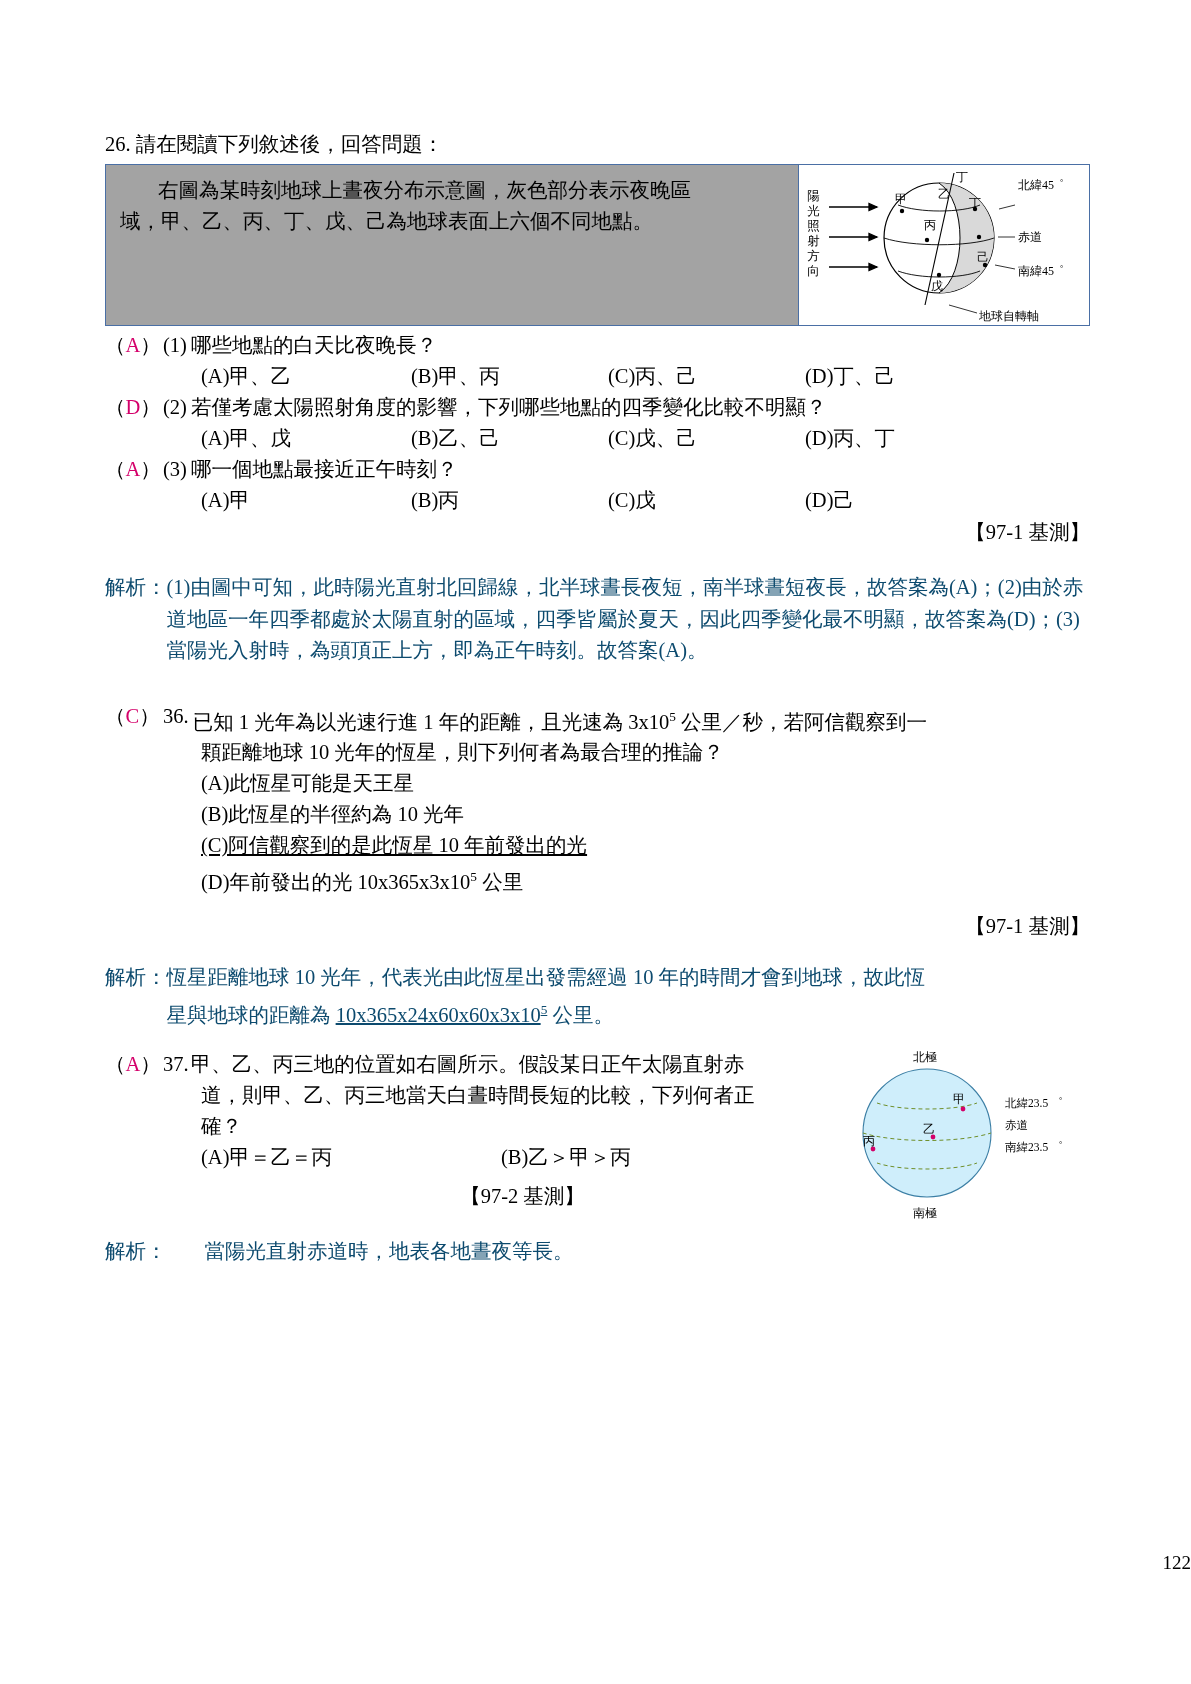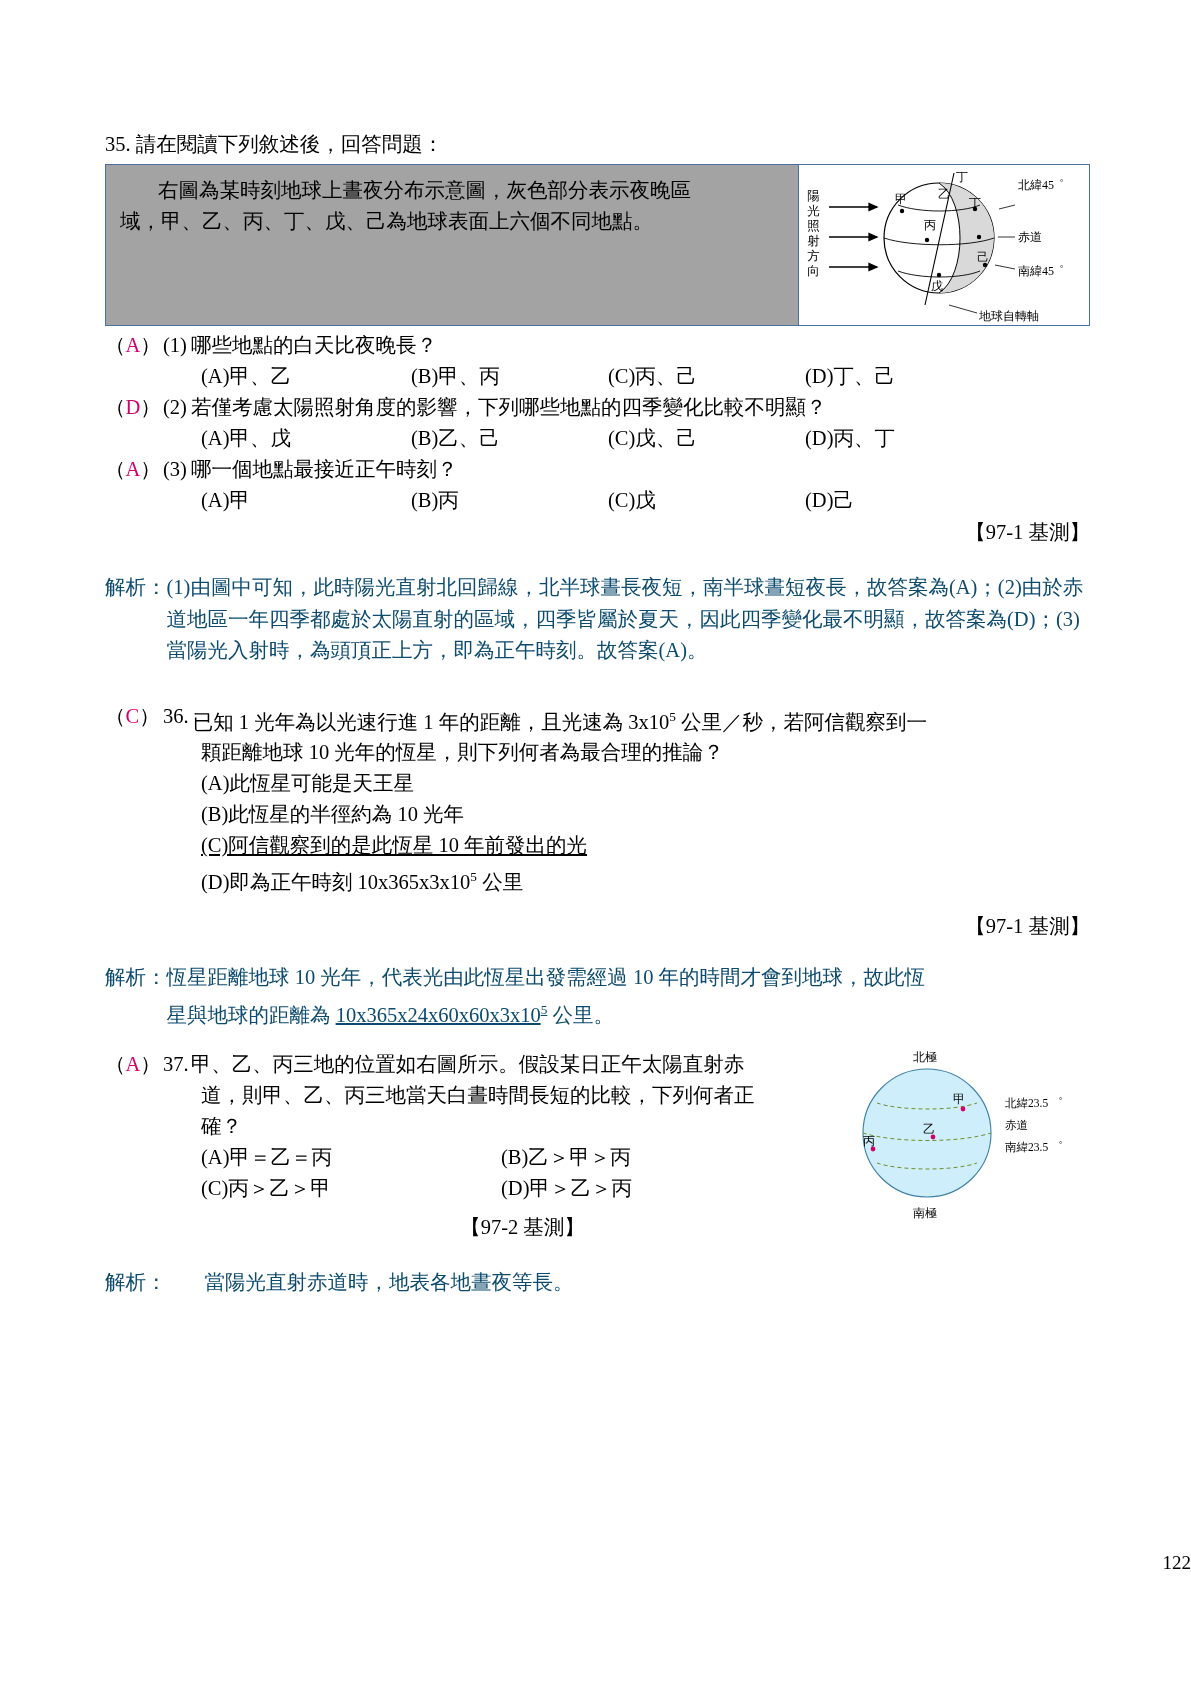--- a/index.html
+++ b/index.html
@@ -111,21 +111,21 @@
     right:0px; top:-4px;
     width:235px; height:175px;
   }
 </style>
 </head>
 <body>
 
 <div class="page">
 
   <div class="q35-head">
-    <span>35.</span>
+    <span>26.</span>
     <span>請在閱讀下列敘述後，回答問題：</span>
   </div>
 
   <div class="stimulus">
     <div class="stim-text">右圖為某時刻地球上晝夜分布示意圖，灰色部分表示夜晚區域，甲、乙、丙、丁、戊、己為地球表面上六個不同地點。</div>
 
     <div class="fig-box">
       <div class="vert-label">陽光照射方向</div>
       <svg width="291" height="160" viewBox="0 0 291 160">
 
@@ -225,21 +225,21 @@
       <span class="ansmark">（<span class="letter">C</span>）</span>
       <span class="qnum">36.</span>
       <span class="qbody" style="padding-left:4px;">
         <span>已知 1 光年為以光速行進 1 年的距離，且光速為 3x10</span><sup>5</sup><span> 公里／秒，若阿信觀察到一</span>
       </span>
     </div>
     <div class="sub">顆距離地球 10 光年的恆星，則下列何者為最合理的推論？</div>
     <div class="sub">(A)此恆星可能是天王星</div>
     <div class="sub">(B)此恆星的半徑約為 10 光年</div>
     <div class="sub"><span class="u">(C)阿信觀察到的是此恆星 10 年前發出的光</span></div>
-    <div class="sub"><span>(D)即為正午時刻 10x365x3x10</span><sup>5</sup><span> 公里</span></div>
+    <div class="sub"><span>(D)年前發出的光 10x365x3x10</span><sup>5</sup><span> 公里</span></div>
     <div class="src" style="margin-top:14px;">【97-1 基測】</div>
     <div class="explain" style="margin-top:22px;">
       <span class="lbl">解析：</span>
       <span class="body">
         <span>恆星距離地球 10 光年，代表光由此恆星出發需經過 10 年的時間才會到地球，故此恆</span><br>
         <span>星與地球的距離為 </span><span class="u">10x365x24x60x60x3x10</span><sup class="u">5</sup><span> 公里。</span>
       </span>
     </div>
   </div>
 
@@ -247,24 +247,20 @@
     <div class="ans-row">
       <span class="ansmark">（<span class="letter">A</span>）</span>
       <span class="qnum">37.</span>
       <span class="qbody" style="padding-left:2px;max-width:700px;">甲、乙、丙三地的位置如右圖所示。假設某日正午太陽直射赤</span>
     </div>
     <div class="sub" style="margin-left:96px;font-size:20.5px;line-height:31px;max-width:700px;">道，則甲、乙、丙三地當天白晝時間長短的比較，下列何者正</div>
     <div class="sub" style="margin-left:96px;font-size:20.5px;line-height:31px;">確？</div>
     <div class="q37-opts">
       <span class="c1">(A)甲＝乙＝丙</span>
       <span>(B)乙＞甲＞丙</span>
-    </div>
-    <div class="q37-opts">
-      <span class="c1">(C)丙＞乙＞甲</span>
-      <span>(D)甲＞乙＞丙</span>
     </div>
     <div style="text-align:center;font-size:20.5px;margin-top:9px;padding-right:150px;">【97-2 基測】</div>
 
     <div class="fig37">
       <svg width="235" height="180" viewBox="0 0 235 180">
         <text x="58" y="16" font-size="12" font-family="Liberation Serif, serif">北極</text>
         <circle cx="72" cy="88" r="64" fill="#cfeefb" stroke="#3c7fa5" stroke-width="1.1"></circle>
         <ellipse cx="72" cy="88" rx="64" ry="64" fill="none" stroke="none"></ellipse>
 
         <path d="M22,58 C45,66 100,66 122,58" fill="none" stroke="#6f8f2a" stroke-width="1" stroke-dasharray="4,3"></path>

